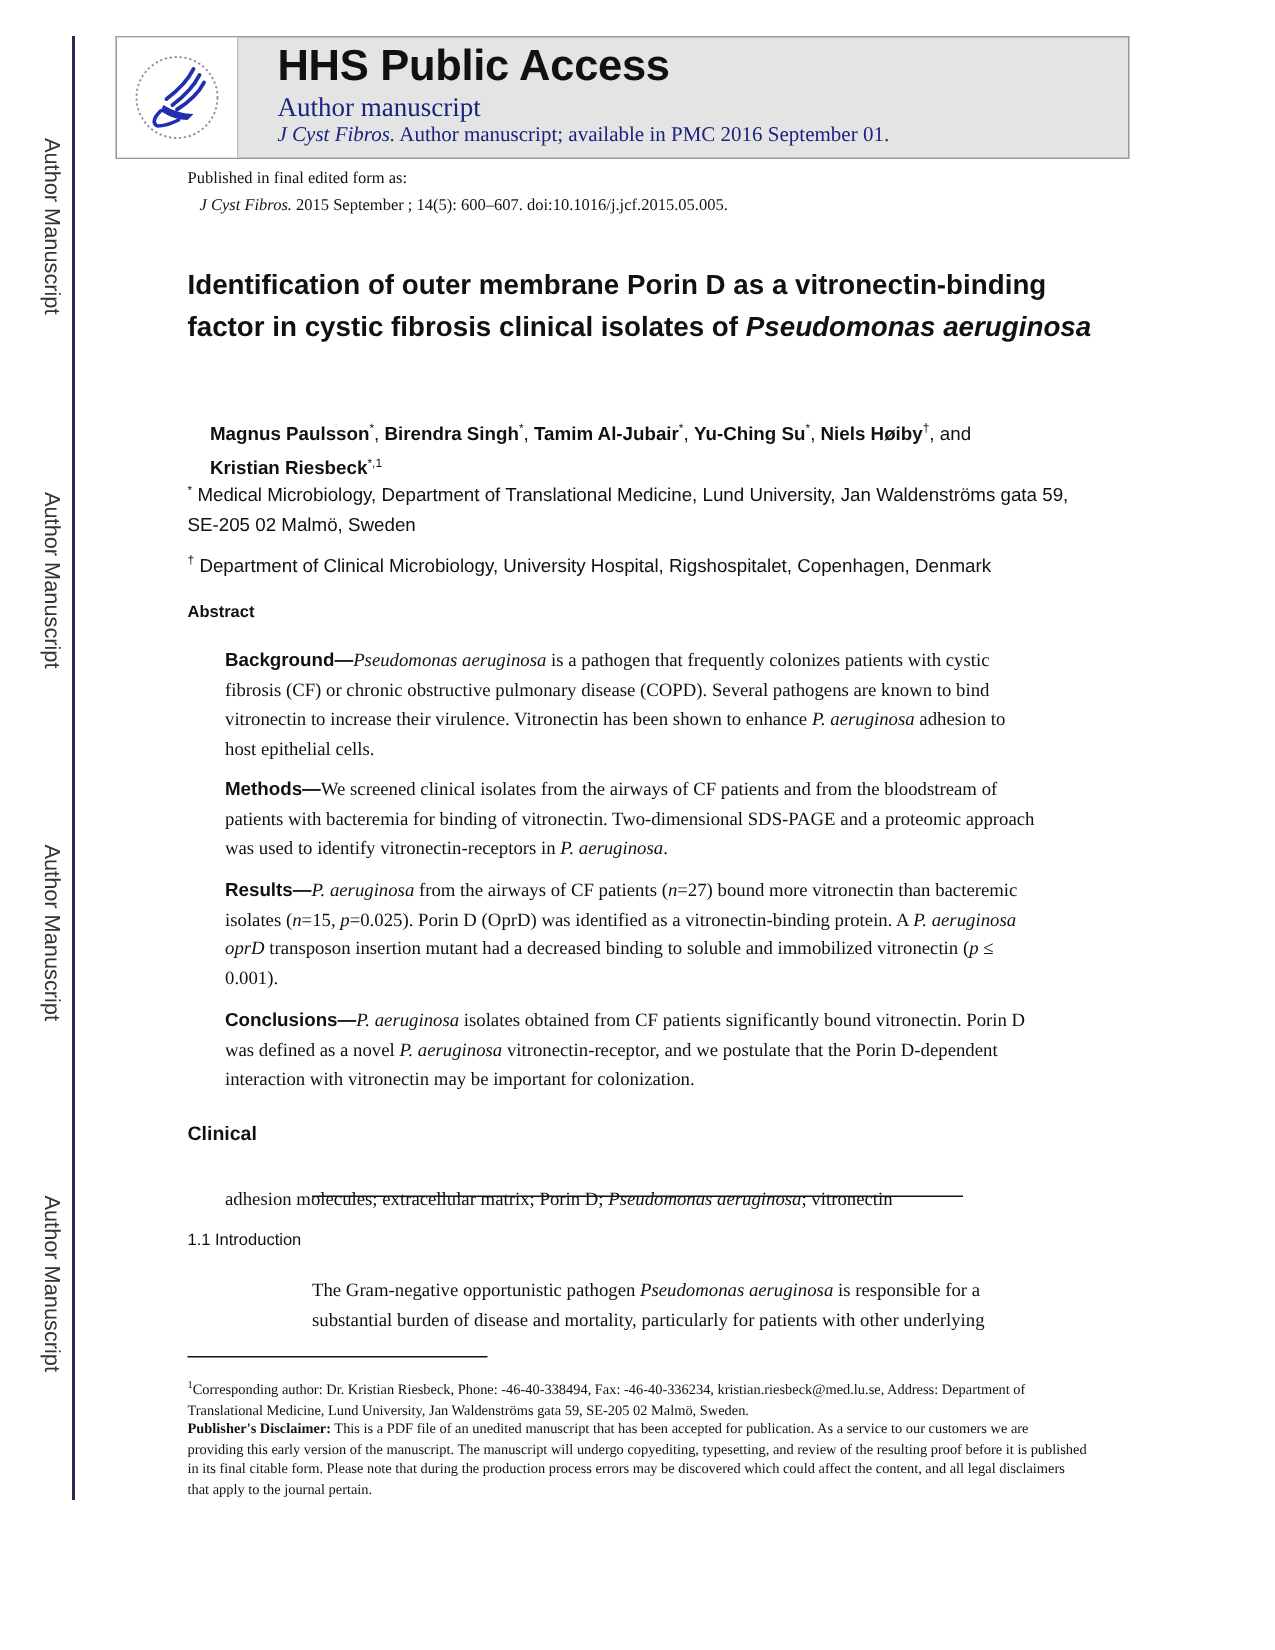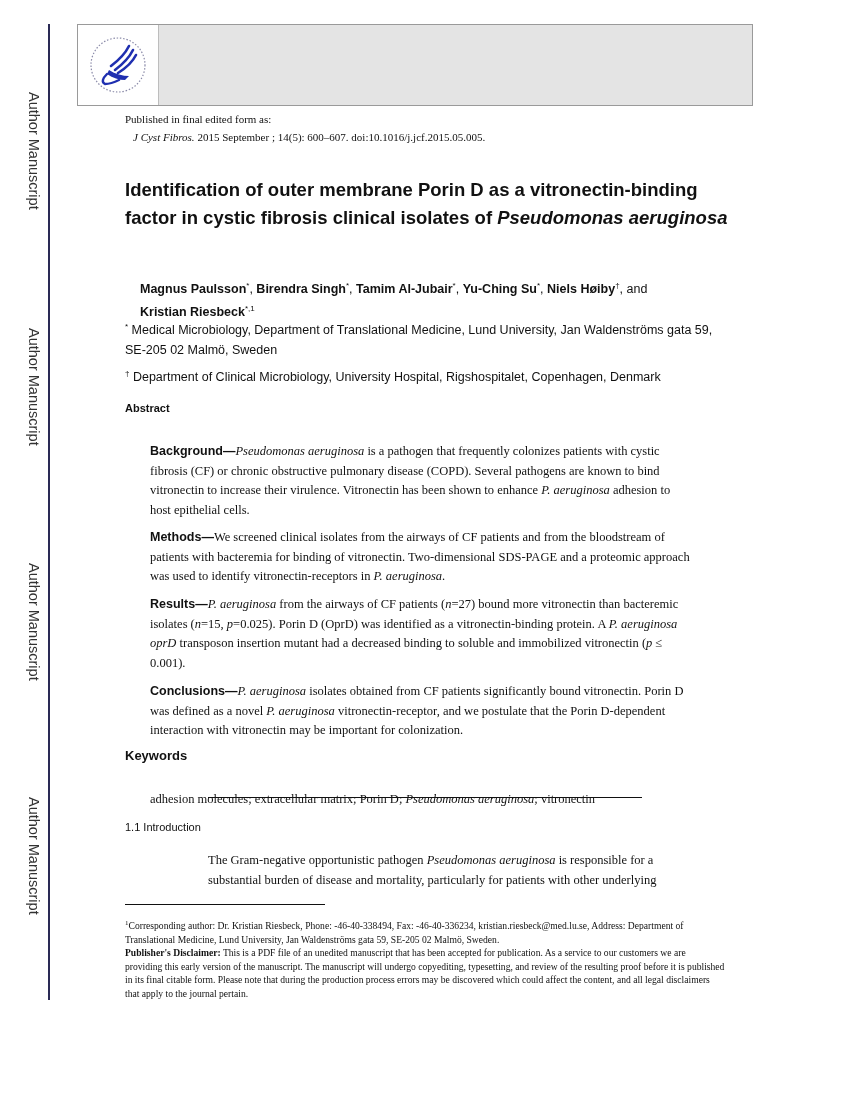--- a/index.html
+++ b/index.html
@@ -29,21 +29,21 @@
   .authors b { font-weight: bold; }
   .authors sup { font-size: 8px; }
 
   .affil { position: absolute; left: 125px; width: 610px; font-family: "Liberation Sans", "DejaVu Sans", sans-serif; font-size: 12.5px; line-height: 20px; color: #111; }
   .affil sup { font-size: 8px; }
 
   .h2 { position: absolute; left: 125px; font-family: "Liberation Sans", "DejaVu Sans", sans-serif; font-weight: bold; font-size: 11px; color: #111; }
   .h2.normal { font-weight: normal; }
   .h3 { position: absolute; left: 125px; font-family: "Liberation Sans", "DejaVu Sans", sans-serif; font-weight: bold; font-size: 13px; color: #111; }
 
-  .abs-para { position: absolute; left: 150px; width: 540px; font-family: "Liberation Serif", "DejaVu Serif", serif; font-size: 12.5px; line-height: 19.5px; color: #111; margin-top: 11px; }
+  .abs-para { position: absolute; left: 150px; width: 540px; font-family: "Liberation Serif", "DejaVu Serif", serif; font-size: 12.5px; line-height: 19.5px; color: #111; }
   .abs-para .lead { font-family: "Liberation Sans", "DejaVu Sans", sans-serif; font-weight: bold; font-size: 12.5px; }
   .abs-para i { font-style: italic; }
 
   .keywords { position: absolute; left: 150px; top: 792px; font-family: "Liberation Serif", "DejaVu Serif", serif; font-size: 12.5px; color: #111; }
   .keywords i { font-style: italic; }
 
   .sep { position: absolute; left: 208px; top: 797px; width: 434px; height: 1px; background: #111; }
 
   .intro { position: absolute; left: 208px; top: 850px; width: 500px; font-family: "Liberation Serif", "DejaVu Serif", serif; font-size: 12.5px; line-height: 20px; color: #111; }
   .intro i { font-style: italic; }
@@ -64,20 +64,25 @@
 
 <div class="banner">
   <div class="banner-logo">
     <svg width="66" height="66" viewBox="0 0 66 66">
       <circle cx="33" cy="33" r="27" fill="none" stroke="#8a8aa8" stroke-width="1.2" stroke-dasharray="1.5 1.8"></circle>
       <path d="M44 14 C40 22 34 28 26 34 M48 18 C44 26 38 32 30 38 M51 23 C47 31 41 36 33 41" stroke="#1f2fb0" stroke-width="2.6" fill="none" stroke-linecap="round"></path>
       <path d="M24 38 C30 42 38 44 44 44 L40 48 C34 48 28 46 22 42 Z" fill="#1f2fb0"></path>
       <path d="M22 42 C18 46 16 50 20 52 C26 52 30 50 34 48" stroke="#1f2fb0" stroke-width="2.4" fill="none" stroke-linecap="round"></path>
     </svg>
   </div>
+  <div class="banner-text">
+    <div class="banner-title">HHS Public Access</div>
+    <div class="banner-sub">Author manuscript</div>
+    <div class="banner-avail"><i>J Cyst Fibros.</i><span> Author manuscript; available in PMC 2016 September 01.</span></div>
+  </div>
 </div>
 
 <div class="published">
   <div>Published in final edited form as:</div>
   <div class="cite"><i>J Cyst Fibros.</i><span> 2015 September ; 14(5): 600–607. doi:10.1016/j.jcf.2015.05.005.</span></div>
 </div>
 
 <div class="title"><span>Identification of outer membrane Porin D as a vitronectin-binding factor in cystic fibrosis clinical isolates of </span><i>Pseudomonas aeruginosa</i></div>
 
 <div class="authors">
@@ -95,21 +100,21 @@
 <div class="h2" style="top:402px;">Abstract</div>
 
 <div class="abs-para" style="top:431px;"><span class="lead">Background—</span><i>Pseudomonas aeruginosa</i><span> is a pathogen that frequently colonizes patients with cystic fibrosis (CF) or chronic obstructive pulmonary disease (COPD). Several pathogens are known to bind vitronectin to increase their virulence. Vitronectin has been shown to enhance </span><i>P. aeruginosa</i><span> adhesion to host epithelial cells.</span></div>
 
 <div class="abs-para" style="top:517px;"><span class="lead">Methods—</span><span>We screened clinical isolates from the airways of CF patients and from the bloodstream of patients with bacteremia for binding of vitronectin. Two-dimensional SDS-PAGE and a proteomic approach was used to identify vitronectin-receptors in </span><i>P. aeruginosa</i><span>.</span></div>
 
 <div class="abs-para" style="top:584px;"><span class="lead">Results—</span><i>P. aeruginosa</i><span> from the airways of CF patients (</span><i>n</i><span>=27) bound more vitronectin than bacteremic isolates (</span><i>n</i><span>=15, </span><i>p</i><span>=0.025). Porin D (OprD) was identified as a vitronectin-binding protein. A </span><i>P. aeruginosa oprD</i><span> transposon insertion mutant had a decreased binding to soluble and immobilized vitronectin (</span><i>p</i><span> ≤ 0.001).</span></div>
 
 <div class="abs-para" style="top:671px;"><span class="lead">Conclusions—</span><i>P. aeruginosa</i><span> isolates obtained from CF patients significantly bound vitronectin. Porin D was defined as a novel </span><i>P. aeruginosa</i><span> vitronectin-receptor, and we postulate that the Porin D-dependent interaction with vitronectin may be important for colonization.</span></div>
 
-<div class="h3" style="top:748px;">Keywords</div>
+<div class="h3" style="top:748px;">Clinical</div>
 <div class="keywords"><span>adhesion molecules; extracellular matrix; Porin D; </span><i>Pseudomonas aeruginosa</i><span>; vitronectin</span></div>
 
 <div class="sep"></div>
 
 <div class="h2 normal" style="top:821px; font-weight:normal;">1.1 Introduction</div>
 <div class="intro"><span>The Gram-negative opportunistic pathogen </span><i>Pseudomonas aeruginosa</i><span> is responsible for a substantial burden of disease and mortality, particularly for patients with other underlying</span></div>
 
 <div class="fn-rule"></div>
 <div class="footnote" style="top:917px;"><sup>1</sup><span>Corresponding author: Dr. Kristian Riesbeck, Phone: -46-40-338494, Fax: -46-40-336234, kristian.riesbeck@med.lu.se, Address: Department of Translational Medicine, Lund University, Jan Waldenströms gata 59, SE-205 02 Malmö, Sweden.</span></div>
 <div class="footnote" style="top:946px;"><b>Publisher's Disclaimer:</b><span> This is a PDF file of an unedited manuscript that has been accepted for publication. As a service to our customers we are providing this early version of the manuscript. The manuscript will undergo copyediting, typesetting, and review of the resulting proof before it is published in its final citable form. Please note that during the production process errors may be discovered which could affect the content, and all legal disclaimers that apply to the journal pertain.</span></div>

